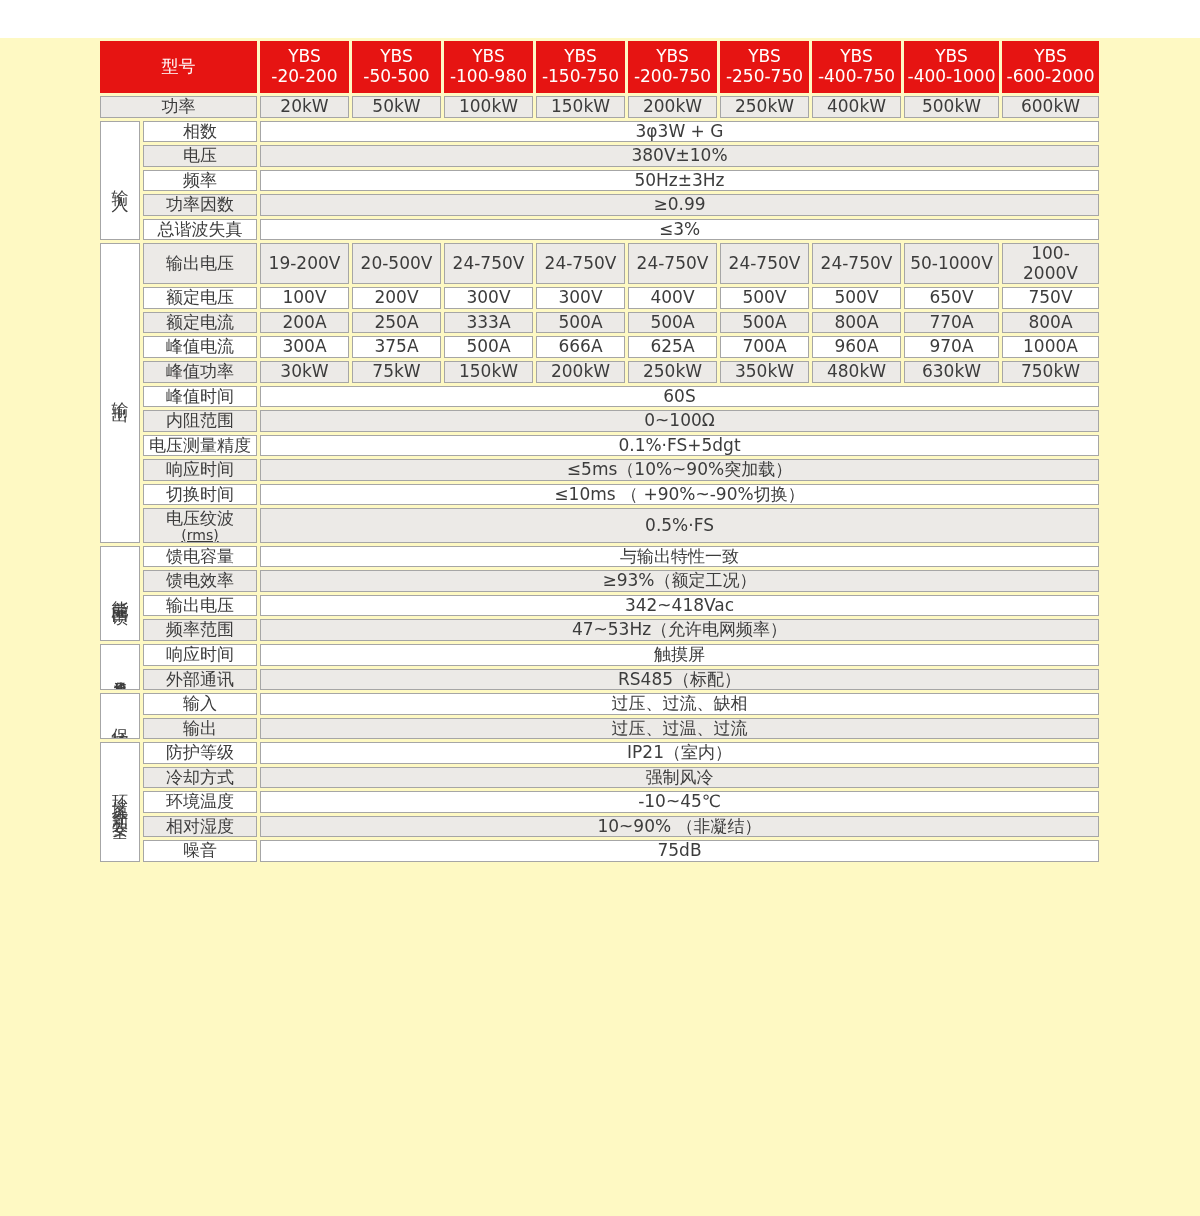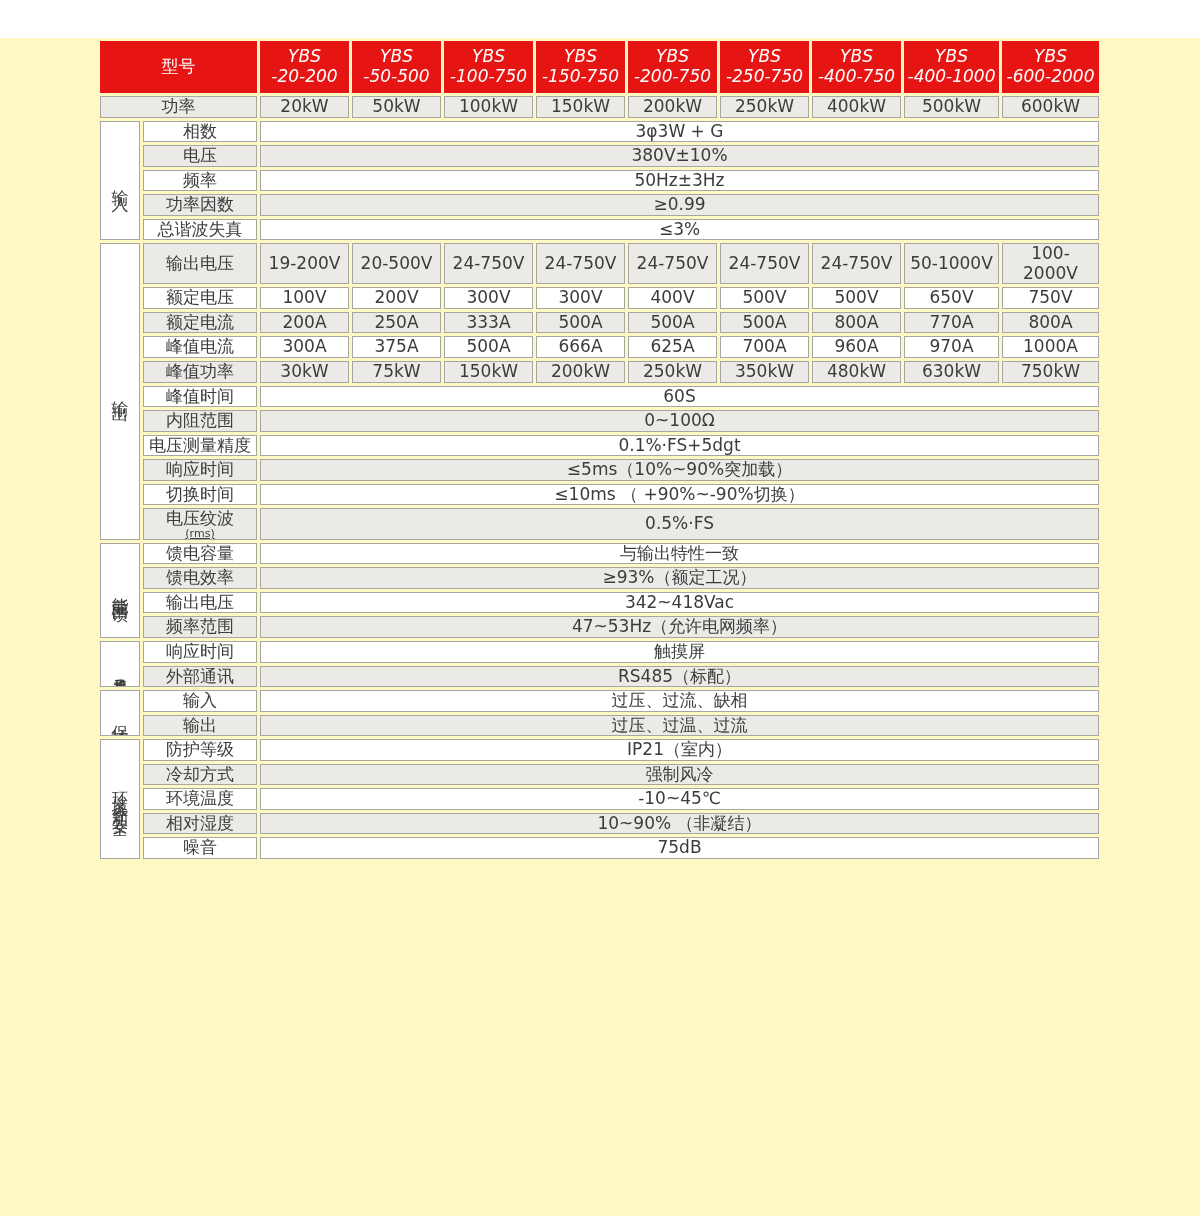--- a/index.html
+++ b/index.html
@@ -22,31 +22,31 @@
   }
   tr.std { height:16px; }
   tr.hd  { height:52px; }
   tr.pw  { height:16px; }
   tr.g > td { background:#eceae7; }
   tr.w > td { background:#ffffff; }
   tr.hd > td {
     background:#e61412; border-color:#e61412;
     color:#ffffff; font-size:17px;
   }
-  tr.hd td span { display:block;font-style:italic; }
+  tr.hd td span { display:block; }
   td.grp { background:#ffffff !important; }
   .vlab {
     writing-mode:vertical-lr; text-orientation:upright;
     display:inline-block; line-height:1; margin:0 auto;
   }
   .ls2 { letter-spacing:3px; }
   .ls4 { letter-spacing:5px; }
   .sm  { font-size:12.5px; letter-spacing:0; }
   .env { font-size:16px; letter-spacing:5px; }
-  .sub { display:block; font-size:11px; line-height:1; margin-top:-1px;text-decoration:underline; }
+  .sub { display:block; font-size:14px; line-height:1; margin-top:-1px;text-decoration:underline; }
   .notes {
     position:absolute; left:100px; top:1140px;
     display:flex; font-size:15px; font-weight:600; color:#3c3c3c;
   }
   .note-tag { color:#e63c17; white-space:nowrap; }
   .note-lines div { line-height:32px; white-space:nowrap; }
 </style>
 </head>
 <body>
 
@@ -72,21 +72,21 @@
       <td>
             <span>YBS</span>
             <span>-20-200</span>
           </td>
       <td>
             <span>YBS</span>
             <span>-50-500</span>
           </td>
       <td>
             <span>YBS</span>
-            <span>-100-750</span>
+            <span>-100-980</span>
           </td>
       <td>
             <span>YBS</span>
             <span>-150-750</span>
           </td>
       <td>
             <span>YBS</span>
             <span>-200-750</span>
           </td>
       <td>

